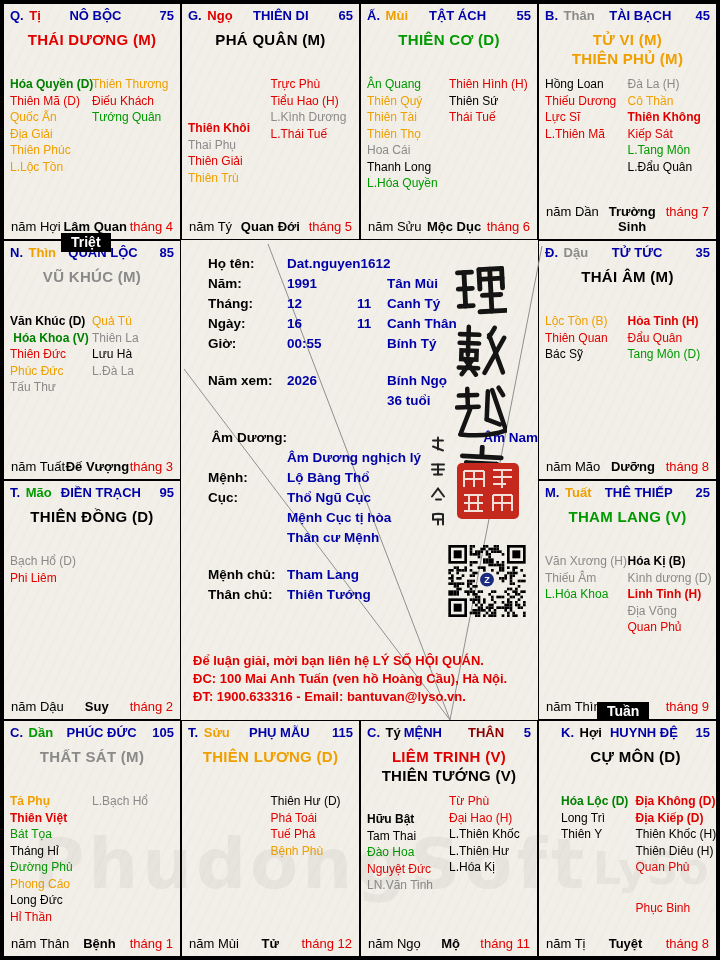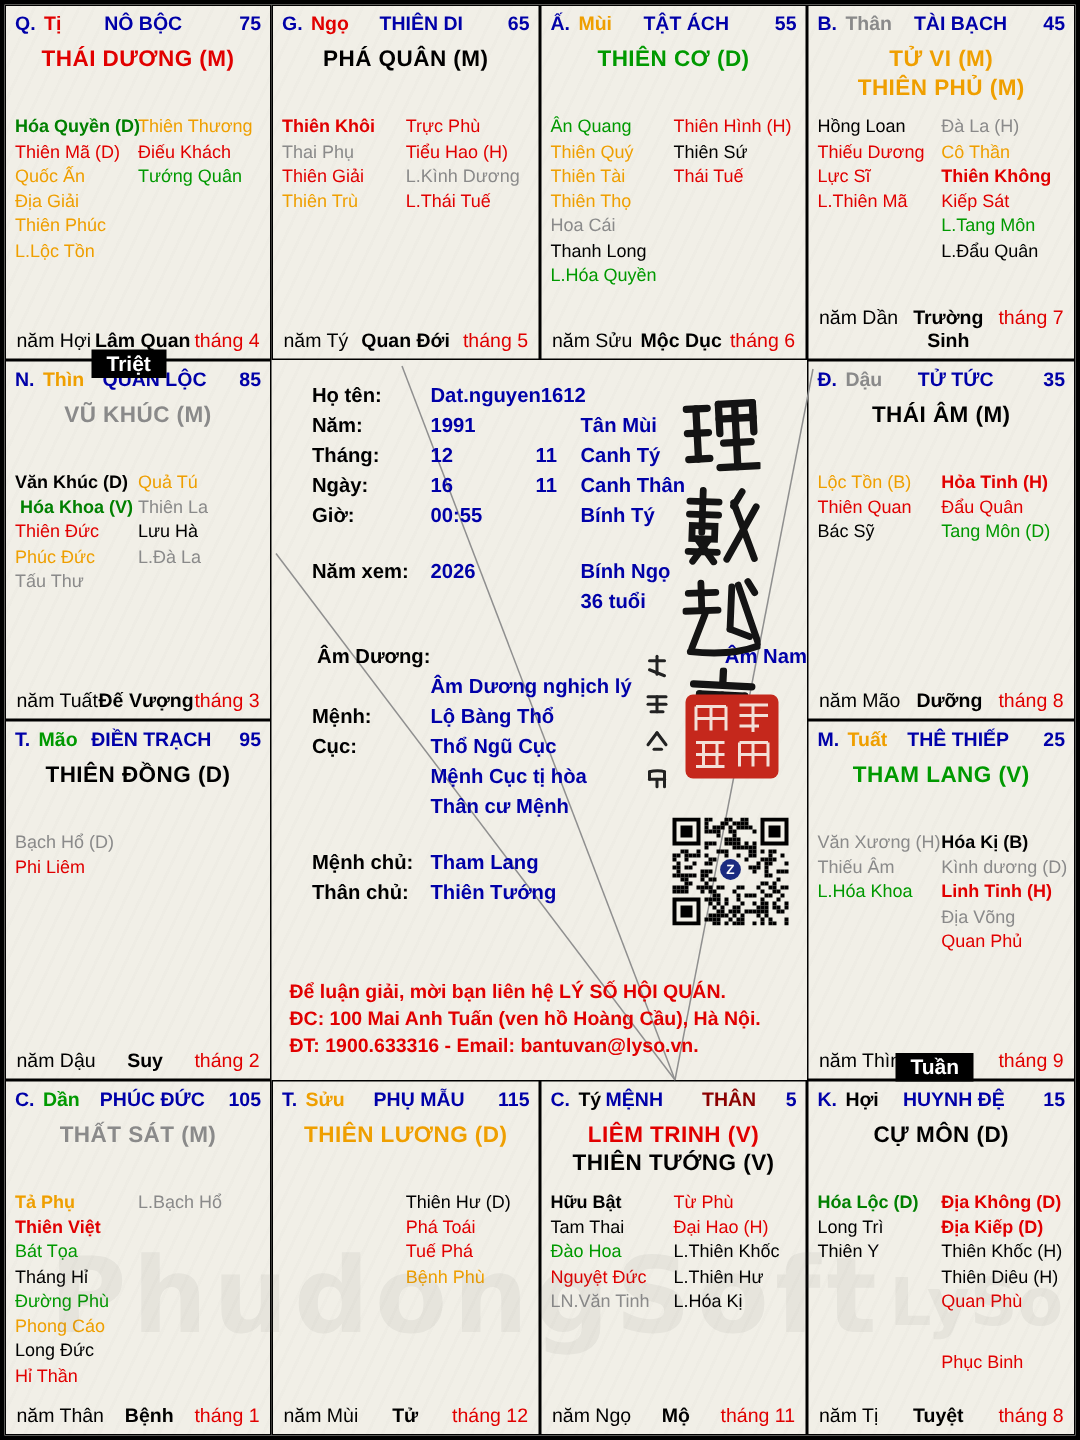--- a/index.html
+++ b/index.html
@@ -528,21 +528,21 @@
           <span class="p-namewrap">
             <span class="p-name" style="color: rgb(0, 0, 168);">THIÊN DI</span>
           </span>
           <span class="p-num">65</span>
         </div>
         <div class="p-mains">
           <div style="color: rgb(0, 0, 0);">PHÁ QUÂN (M)</div>
         </div>
         <div class="p-cols">
           <div class="p-col">
-            <div class="st" style="color: rgb(225, 0, 0); font-weight: bold;">Thiên Khôi</div>
+            <div class="st" style="color: rgb(225, 0, 0); font-weight: bold; margin-top: 44px;">Thiên Khôi</div>
             <div class="st" style="color: rgb(138, 138, 138);">Thai Phụ</div>
             <div class="st" style="color: rgb(225, 0, 0);">Thiên Giải</div>
             <div class="st" style="color: rgb(239, 159, 0);">Thiên Trù</div>
           </div>
           <div class="p-col">
             <div class="st" style="color: rgb(225, 0, 0);">Trực Phù</div>
             <div class="st" style="color: rgb(225, 0, 0);">Tiểu Hao (H)</div>
             <div class="st" style="color: rgb(138, 138, 138);">L.Kình Dương</div>
             <div class="st" style="color: rgb(225, 0, 0);">L.Thái Tuế</div>
           </div>
@@ -801,41 +801,41 @@
             <span class="p-name" style="color: rgb(139, 0, 0);">THÂN</span>
           </span>
           <span class="p-num">5</span>
         </div>
         <div class="p-mains">
           <div style="color: rgb(225, 0, 0);">LIÊM TRINH (V)</div>
           <div style="color: rgb(0, 0, 0);">THIÊN TƯỚNG (V)</div>
         </div>
         <div class="p-cols">
           <div class="p-col">
-            <div class="st" style="color: rgb(0, 0, 0); font-weight: bold;">Hữu Bật</div>
+            <div class="st" style="color: rgb(0, 0, 0); font-weight: bold; margin-top: 18px;">Hữu Bật</div>
             <div class="st" style="color: rgb(0, 0, 0);">Tam Thai</div>
             <div class="st" style="color: rgb(0, 153, 0);">Đào Hoa</div>
             <div class="st" style="color: rgb(225, 0, 0);">Nguyệt Đức</div>
             <div class="st" style="color: rgb(138, 138, 138);">LN.Văn Tinh</div>
           </div>
           <div class="p-col">
             <div class="st" style="color: rgb(225, 0, 0);">Từ Phù</div>
             <div class="st" style="color: rgb(225, 0, 0);">Đại Hao (H)</div>
             <div class="st" style="color: rgb(0, 0, 0);">L.Thiên Khốc</div>
             <div class="st" style="color: rgb(0, 0, 0);">L.Thiên Hư</div>
             <div class="st" style="color: rgb(0, 0, 0);">L.Hóa Kị</div>
           </div>
         </div>
         <div class="p-foot">
           <span class="f-year">năm Ngọ</span>
           <span class="f-stage">Mộ</span>
           <span class="f-month">tháng 11</span>
         </div>
       </div>
-      <div class="palace" style="grid-area: 4 / 4;">
+      <div class="palace" style="grid-area: 4 / 4; padding-left: 16px;">
         <div class="p-head">
           <span><span class="p-stem">K.</span><span class="p-branch" style="color: rgb(0, 0, 0);"> Hợi</span></span>
           <span class="p-namewrap">
             <span class="p-name" style="color: rgb(0, 0, 168);">HUYNH ĐỆ</span>
           </span>
           <span class="p-num">15</span>
         </div>
         <div class="p-mains">
           <div style="color: rgb(0, 0, 0);">CỰ MÔN (D)</div>
         </div>

